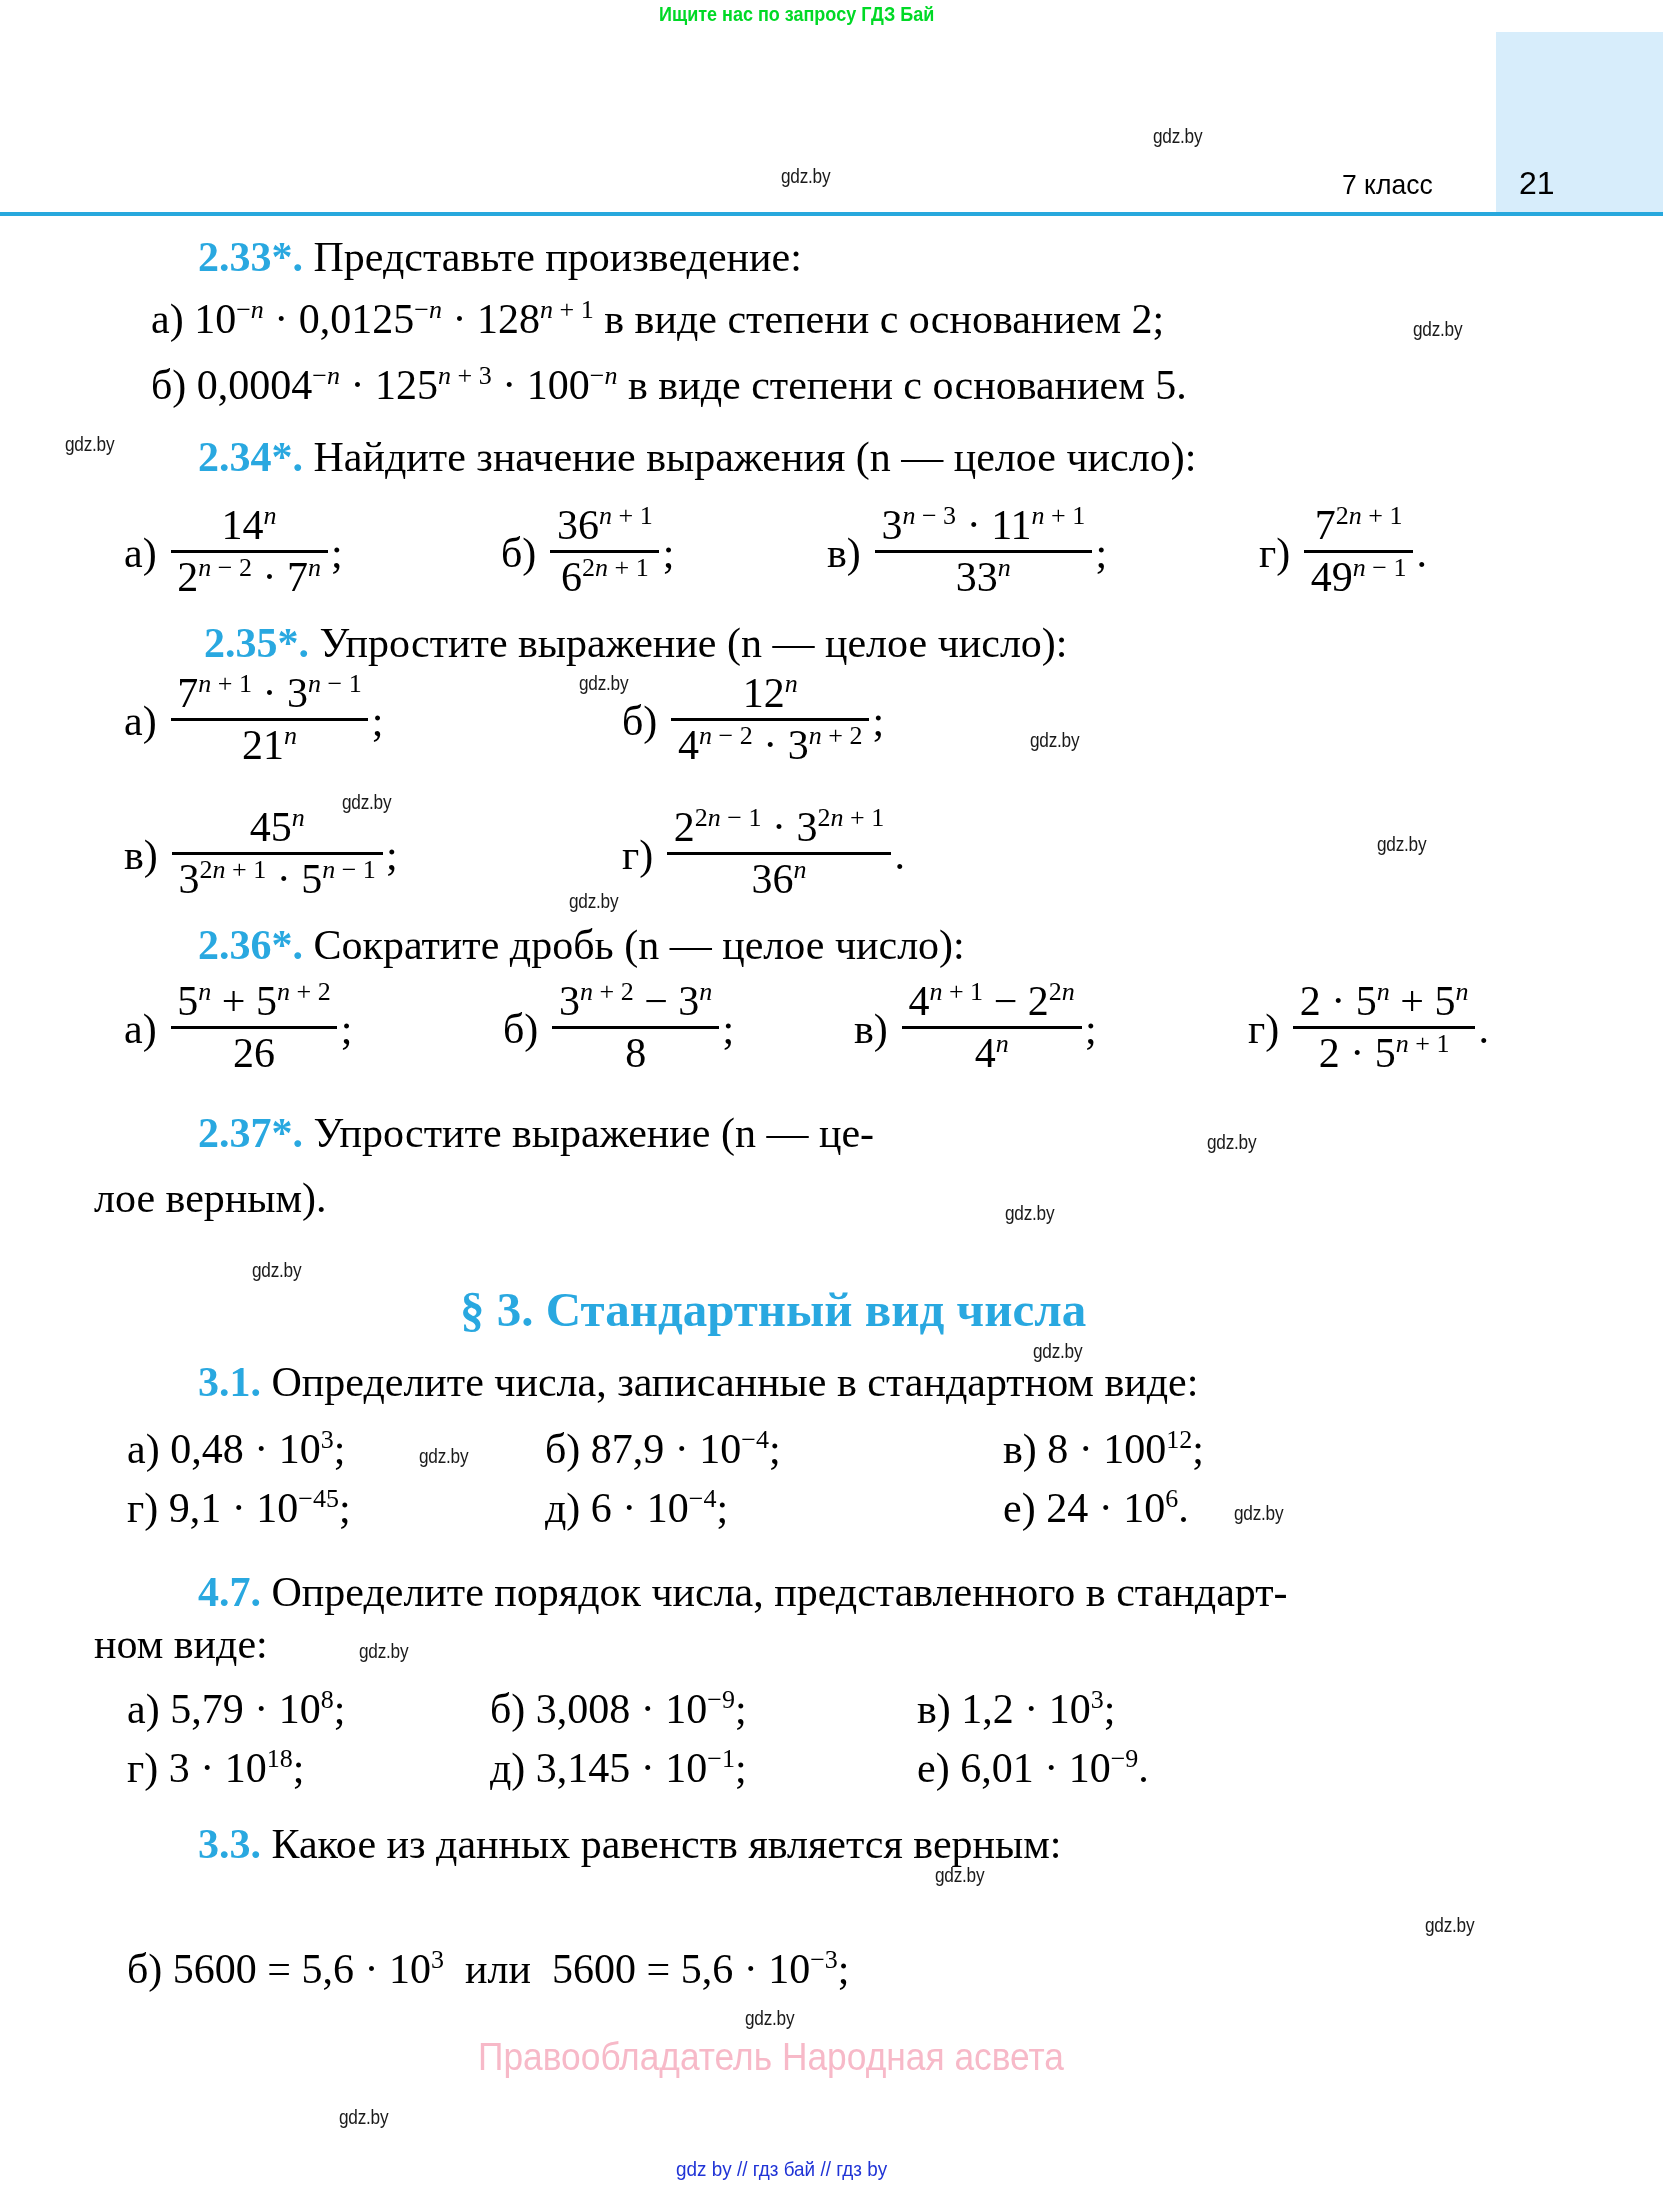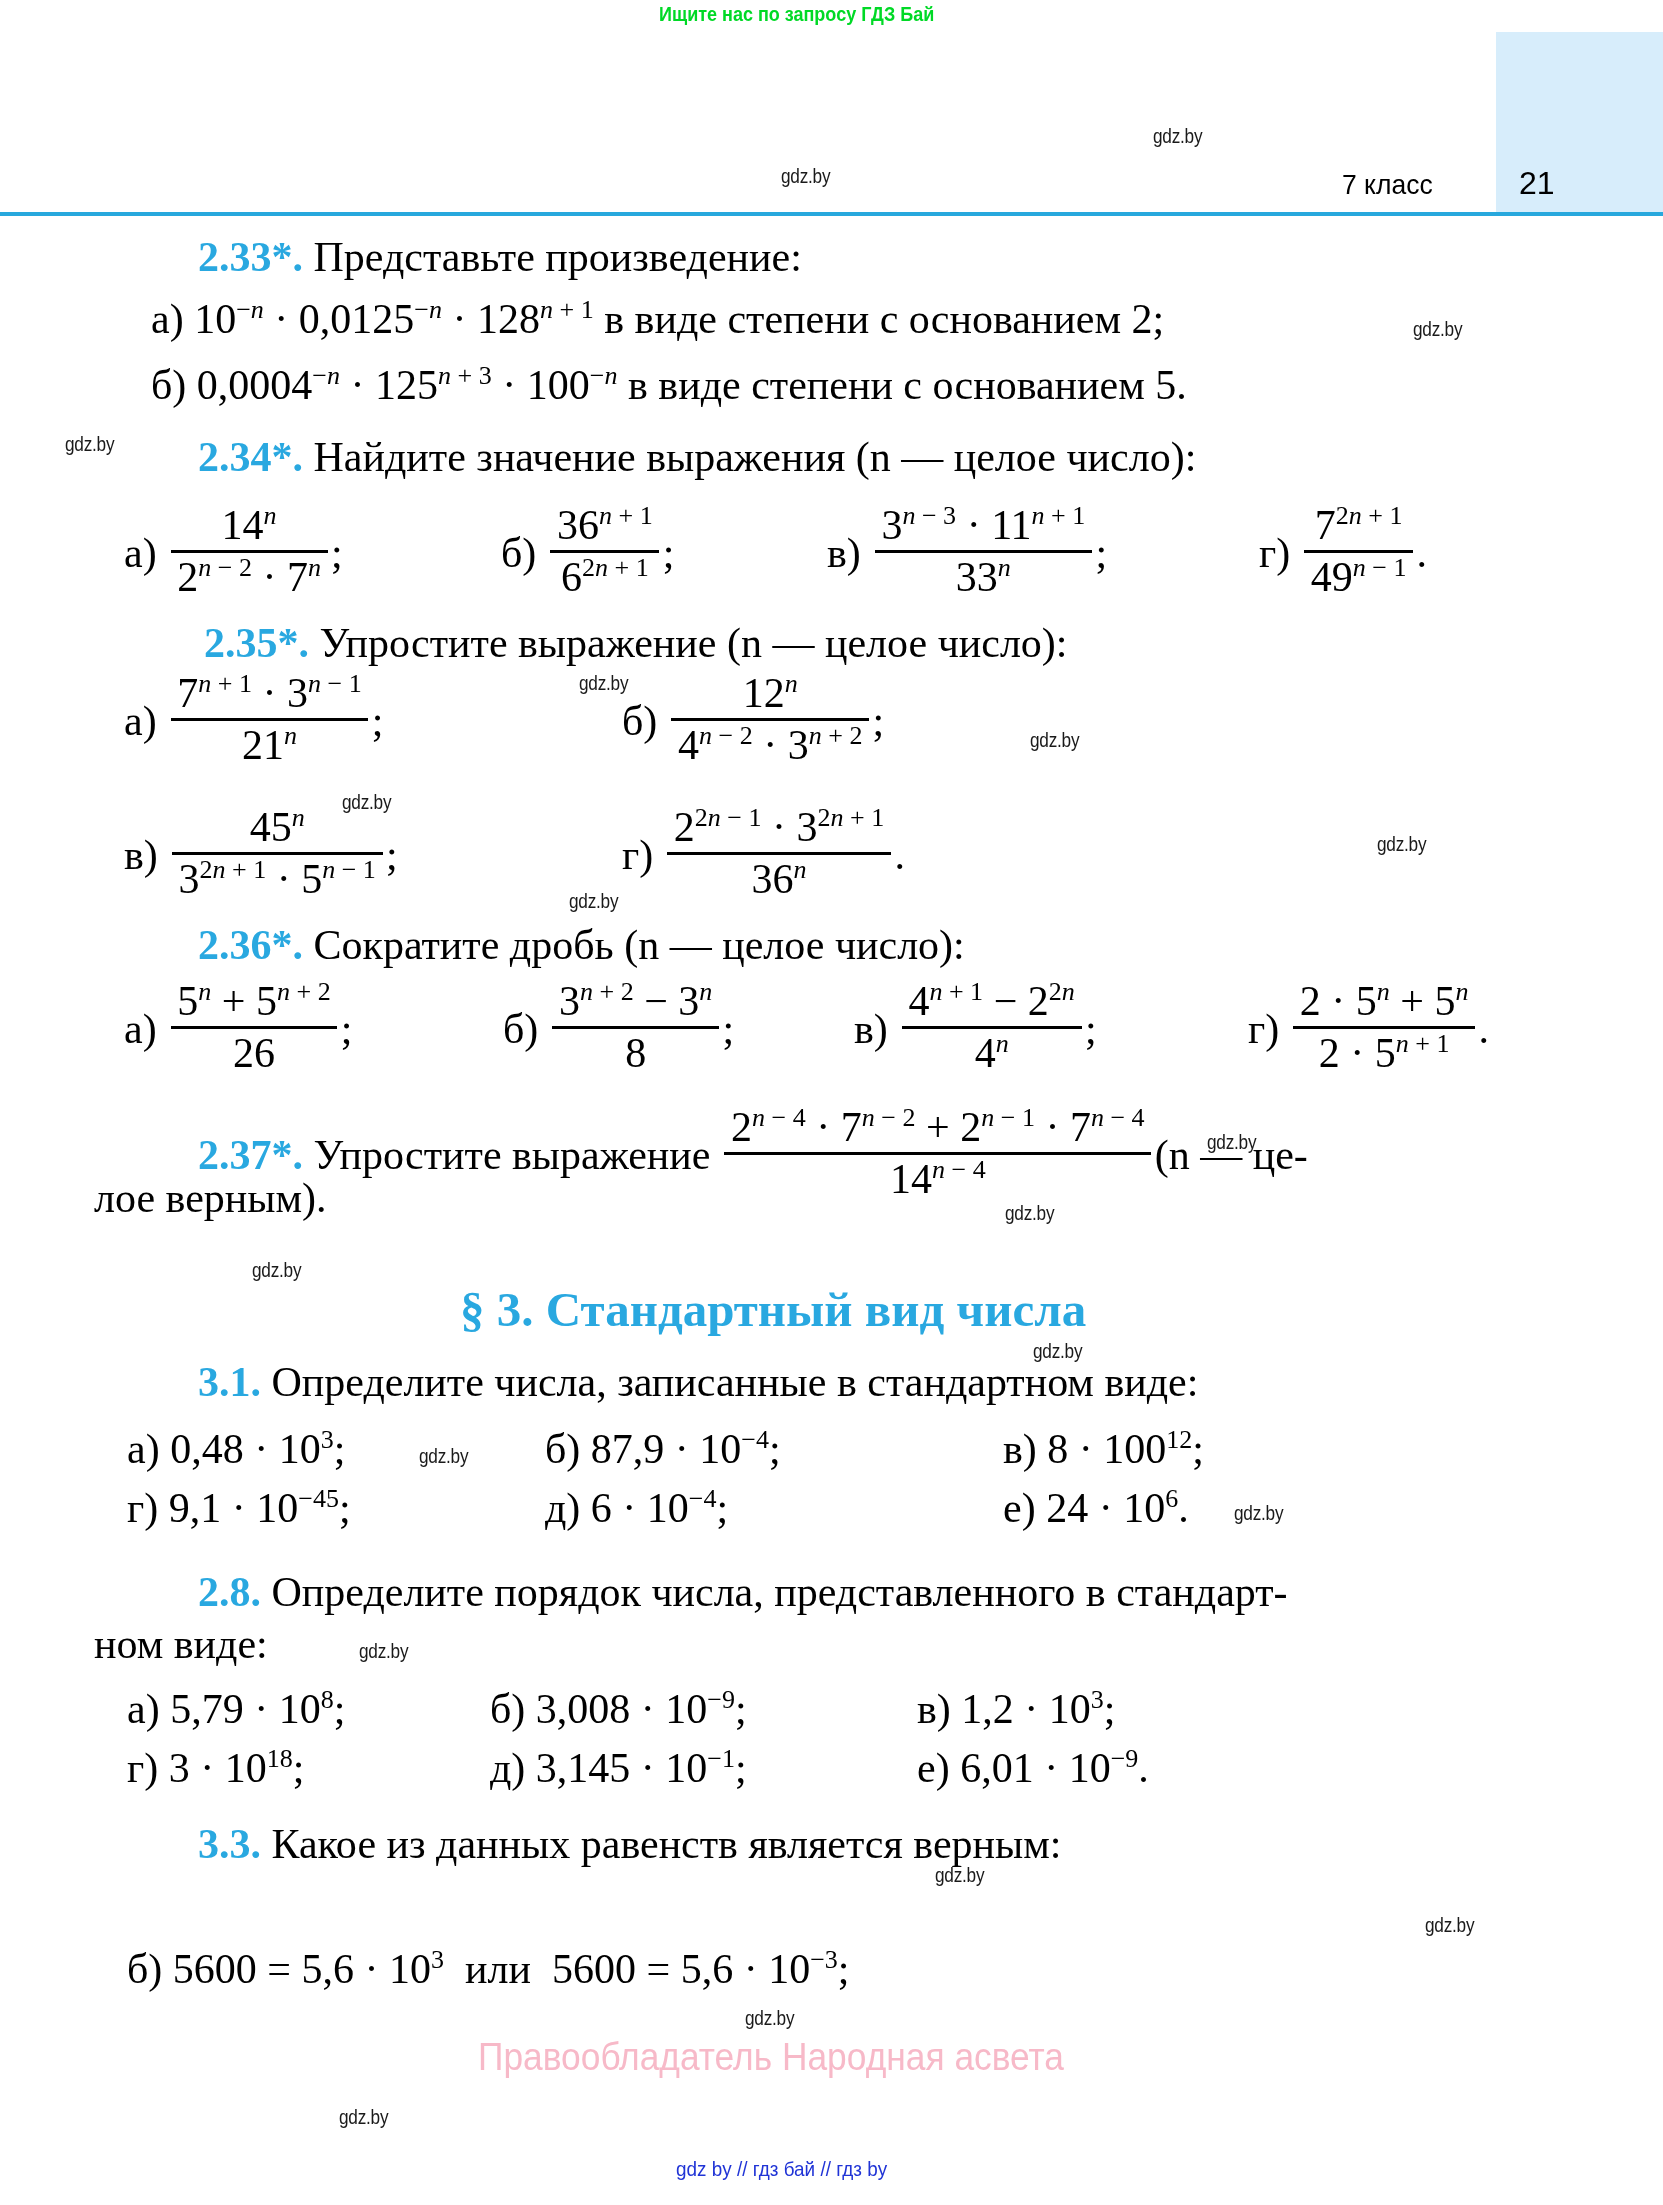--- a/index.html
+++ b/index.html
@@ -286,25 +286,21 @@
     <span class="frac">
       <span class="top">2 · 5<sup><span class="it">n</span></sup> + 5<sup><span class="it">n</span></sup></span>
       <span class="bar"></span>
       <span class="bot">2 · 5<sup><span class="it">n</span> + 1</sup></span>
     </span><span class="mid">.</span>
   </div>
 
   <div class="blk txt" style="left:198px; top:1105px;">
     <span class="mid num">2.37*.</span>
     <span class="mid">Упростите выражение</span>
-    <span class="frac">
-      <span class="top">2<sup><span class="it">n</span> − 4</sup> · 7<sup><span class="it">n</span> − 2</sup> + 2<sup><span class="it">n</span> − 1</sup> · 7<sup><span class="it">n</span> − 4</sup></span>
-      <span class="bar"></span>
-      <span class="bot">14<sup><span class="it">n</span> − 4</sup></span>
-    </span><span class="mid">(n — це-</span>
+    <span class="mid">(n — це-</span>
   </div>
   <div class="blk txt" style="left:94px; top:1174px;">лое верным).</div>
 
   <div class="heading" style="left:460px; top:1281px;">§ 3. Стандартный вид числа</div>
 
   <div class="blk txt" style="left:198px; top:1358px;">
     <span class="num">3.1.</span>
     <span>Определите числа, записанные в стандартном виде:</span>
   </div>
 
@@ -327,21 +323,21 @@
   <div class="blk txt" style="left:545px; top:1484px;">
     <span>д)</span>
     6 · 10<sup>−4</sup>;
   </div>
   <div class="blk txt" style="left:1003px; top:1484px;">
     <span>е)</span>
     24 · 10<sup>6</sup>.
   </div>
 
   <div class="blk txt" style="left:198px; top:1568px;">
-    <span class="num">2.8.</span>
+    <span class="num">4.7.</span>
     <span>Определите порядок числа, представленного в стандарт-</span>
   </div>
   <div class="blk txt" style="left:94px; top:1620px;">ном виде:</div>
 
   <div class="blk txt" style="left:127px; top:1685px;">
     <span>а)</span>
     5,79 · 10<sup>8</sup>;
   </div>
   <div class="blk txt" style="left:490px; top:1685px;">
     <span>б)</span>

